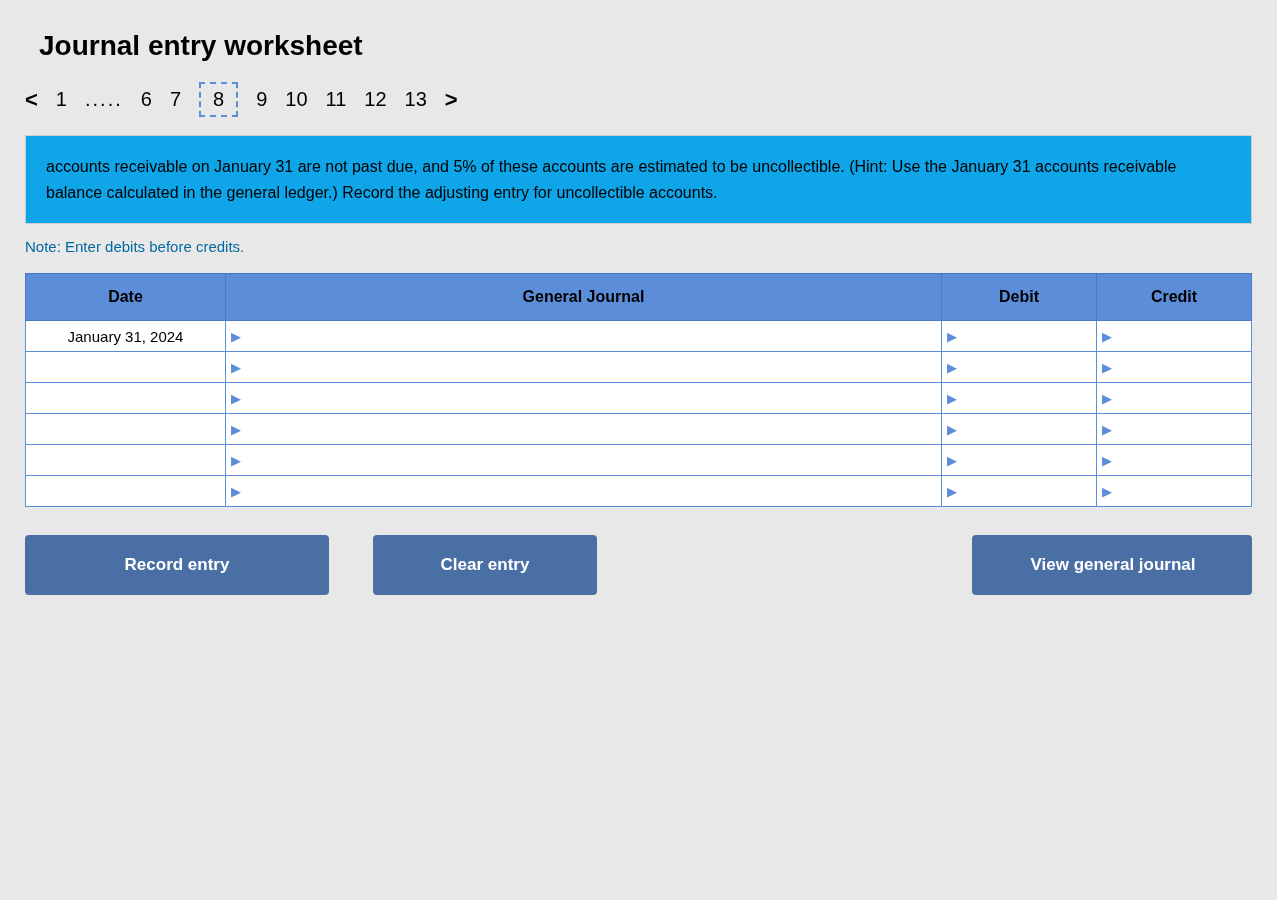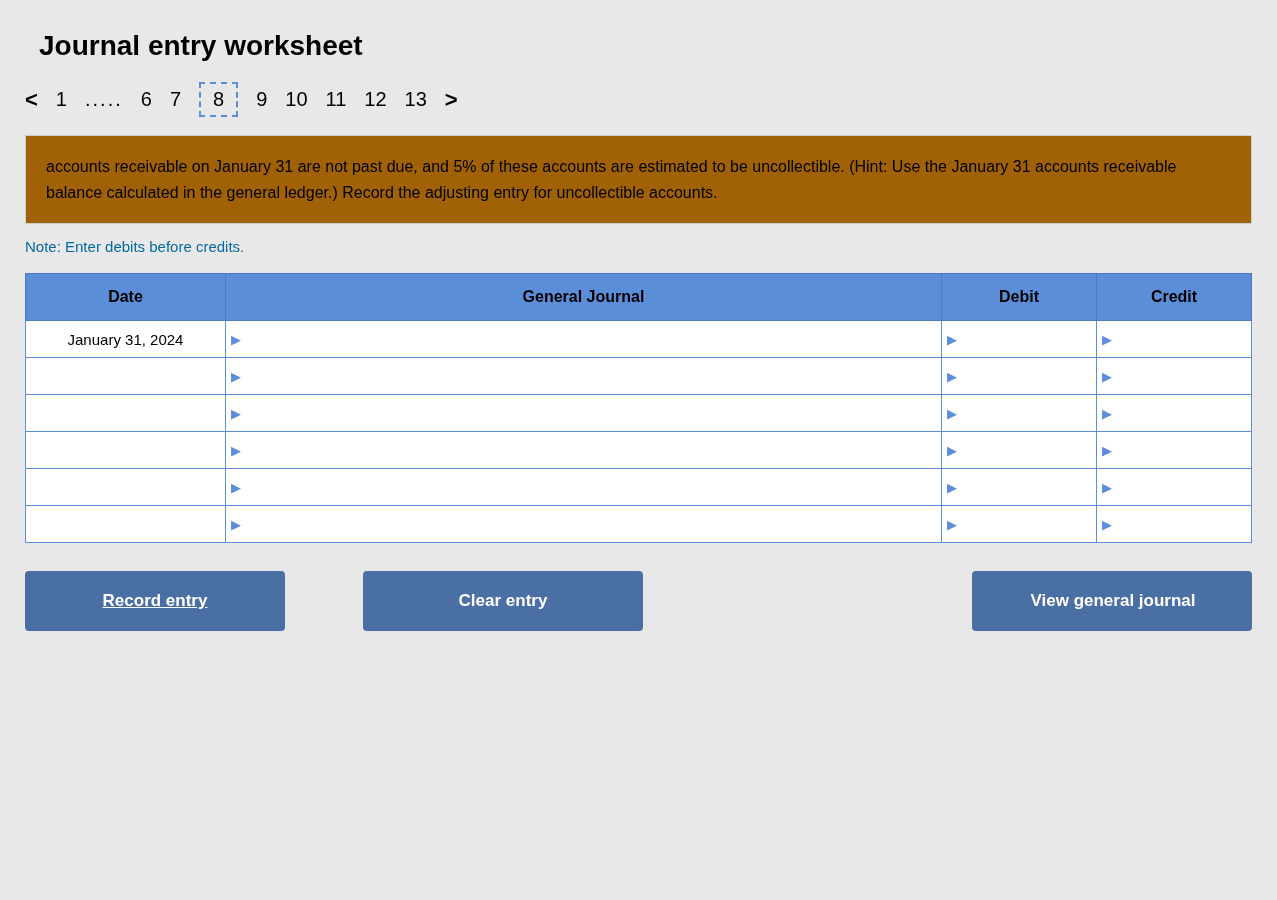--- a/index.html
+++ b/index.html
@@ -47,21 +47,21 @@
       padding: 4px 12px;
       font-size: 20px;
     }
 
     .pagination .dots {
       font-size: 20px;
       letter-spacing: 2px;
     }
 
     .description-box {
-      background: #a16207;
+      background: #0ea5e9;
       border: 1px solid #ccc;
       padding: 18px 20px;
       margin-bottom: 14px;
       font-size: 16px;
       line-height: 1.6;
       color: #000;
     }
 
     .note {
       color: #0369a1;
@@ -81,21 +81,21 @@
       font-weight: bold;
       font-size: 16px;
       padding: 14px 4px;
       border: 1px solid #4a7abf;
       text-align: center;
     }
 
     tbody tr td {
       background: #fff;
       border: 1px solid #5b8dd9;
-      height: 37px;
+      height: 31px;
       padding: 0 8px;
       font-size: 15px;
       color: #000;
       vertical-align: middle;
     }
 
     tbody tr td.date-cell {
       text-align: center;
       font-size: 15px;
     }
@@ -136,27 +136,26 @@
       color: #fff;
       font-size: 17px;
       font-weight: bold;
       border: none;
       padding: 20px 30px;
       cursor: pointer;
       border-radius: 4px;
     }
 
     .btn-record {
-      width: 260px;
-      text-decoration: underline;
+      width: 304px;
     }
 
     .btn-clear {
-      width: 280px;
-      margin-left: 78px;
+      width: 224px;
+      margin-left: 44px;
     }
 
     .btn-view {
       width: 280px;
       margin-left: auto;
       padding-left: 32px;
     }
 
     .col-date { width: 200px; }
     .col-journal { width: auto; }

